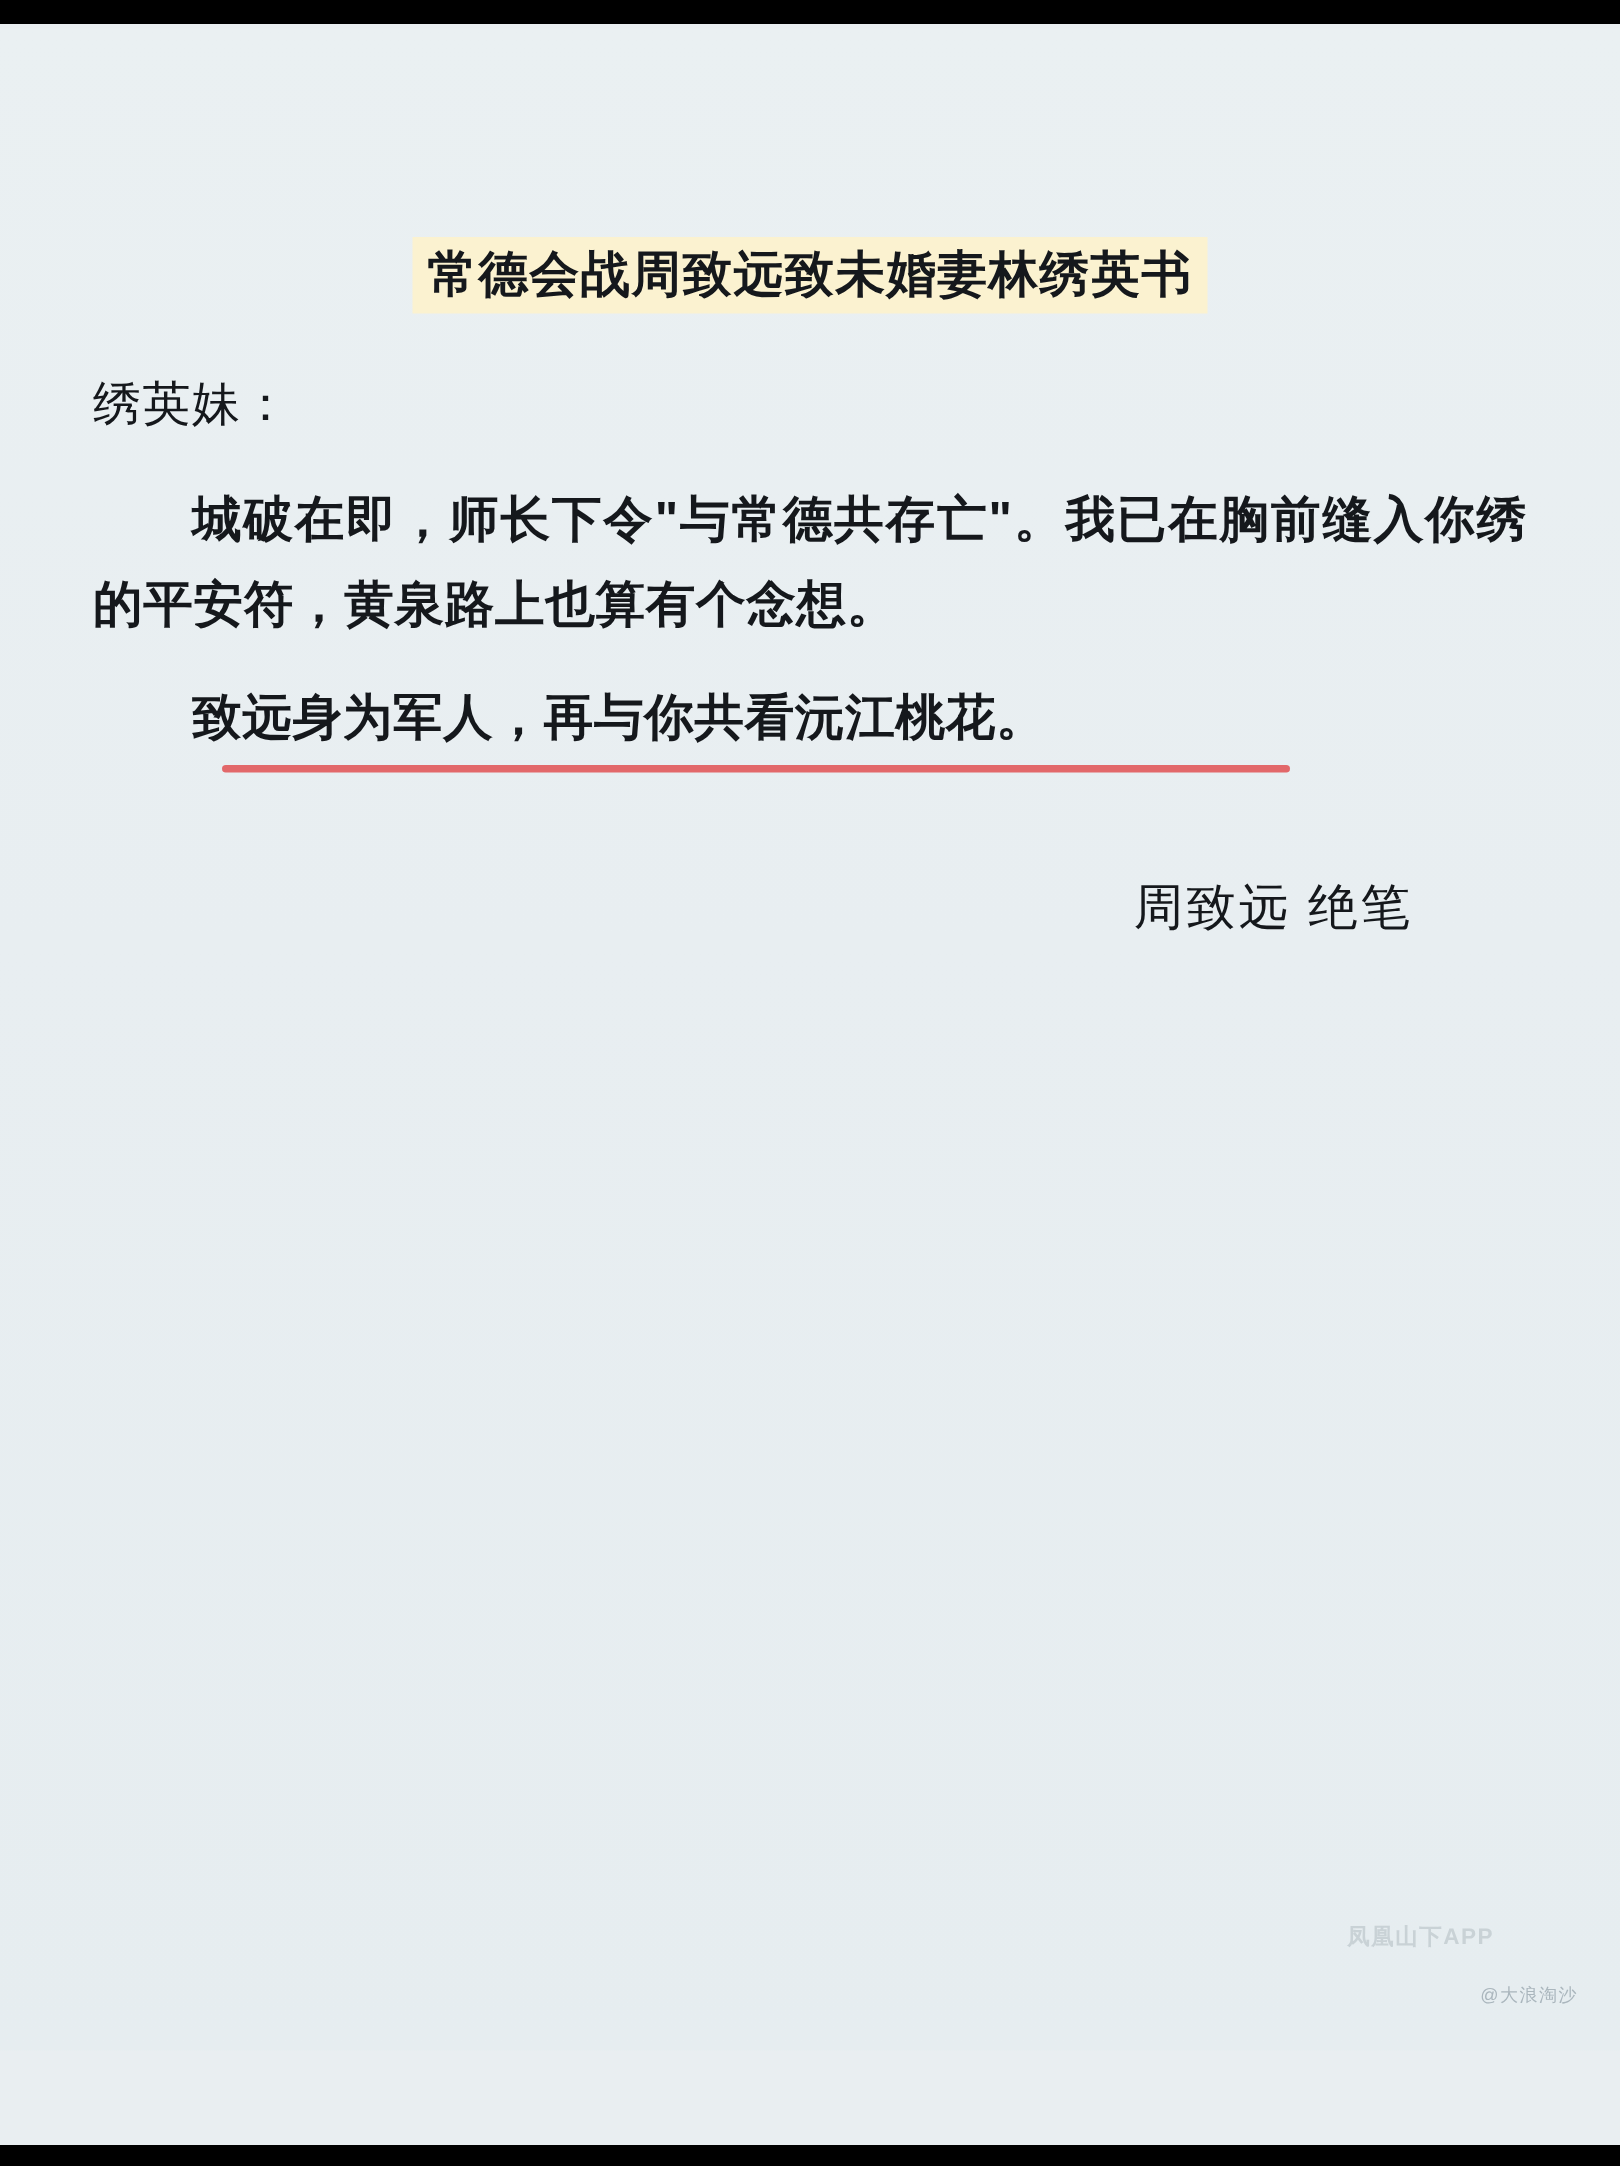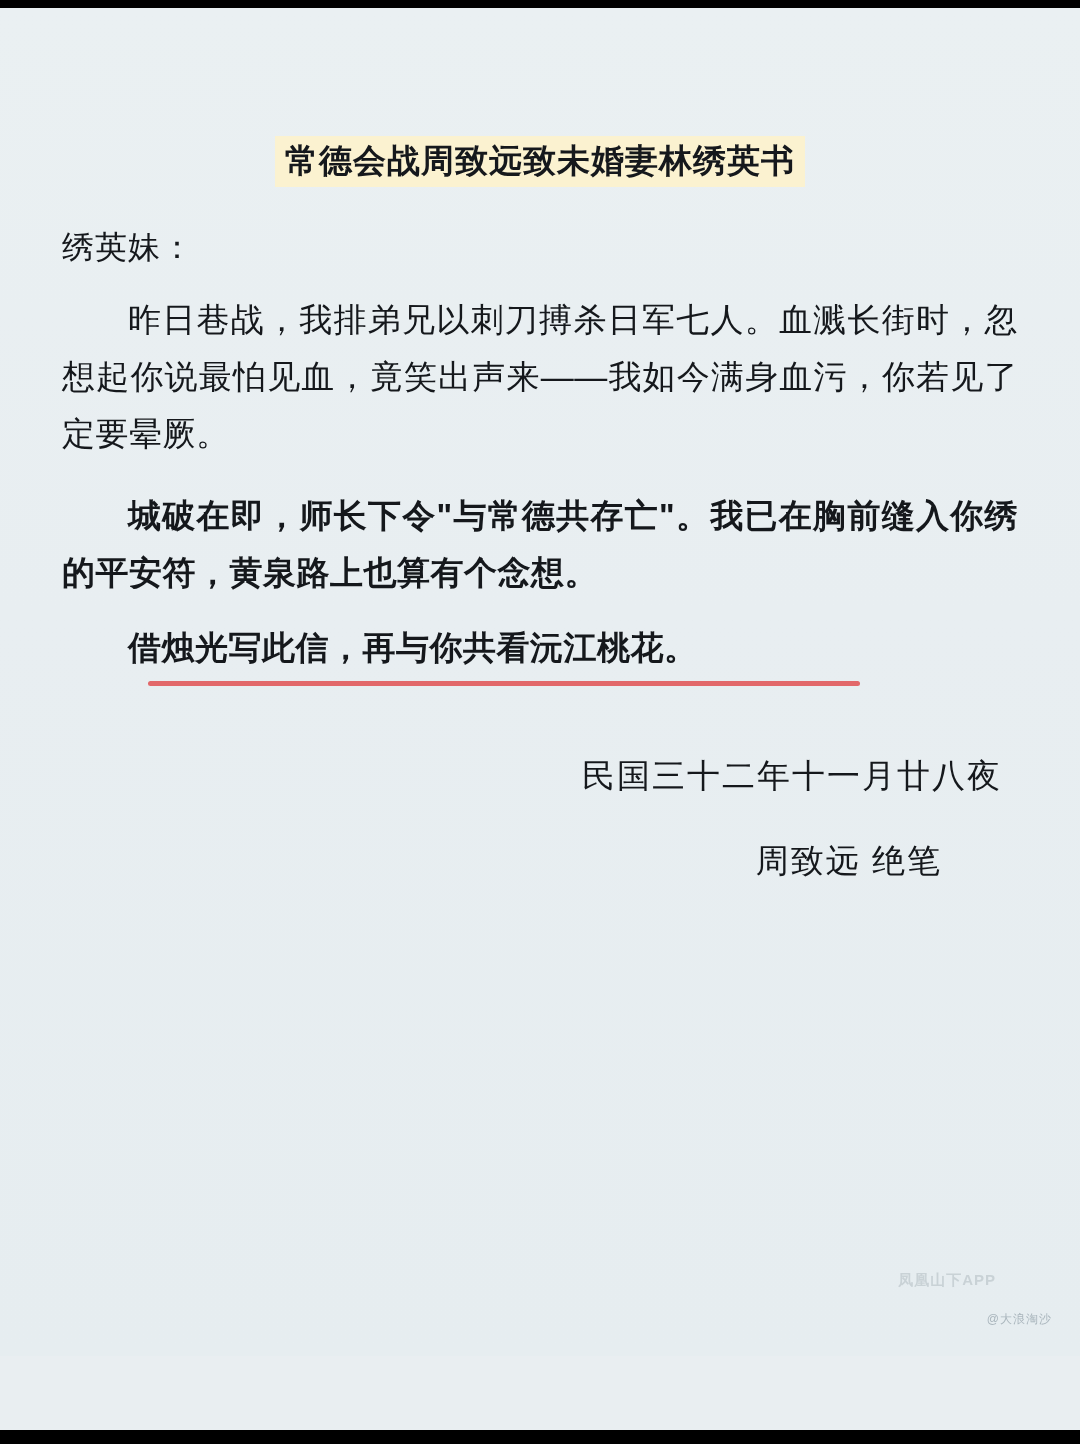--- a/index.html
+++ b/index.html
@@ -27,26 +27,26 @@
   }
   .bar-bottom {
     position: absolute;
     left: 0; right: 0; bottom: 0;
     height: 14px;
     background: #000;
   }
   .page {
     position: absolute;
     left: 0;
-    top: 8px;
+    top: 19px;
     width: 1080px;
     height: 1348px;
     background: linear-gradient(180deg, #eaf0f2 0%, #e8eef1 45%, #e6edf0 100%);
     box-sizing: border-box;
-    padding: 0 62px;
+    padding: 11px 62px;
   }
   .title-wrap {
     text-align: center;
     margin-top: 128px;
   }
   .title {
     display: inline-block;
     font-size: 33px;
     font-weight: bold;
     letter-spacing: 1px;
@@ -138,32 +138,30 @@
 
   <div class="page">
 
     <div class="title-wrap">
       <span class="title">常德会战周致远致未婚妻林绣英书</span>
     </div>
 
     <div class="salutation">绣英妹：</div>
 
 
-    <p class="body-par">昨日巷战，我排弟兄以刺刀搏杀日军七人。血溅长街时，忽想起你说最怕见血，竟笑出声来——我如今满身血污，你若见了定要晕厥。</p>
 
     <p class="body-par bold">城破在即，师长下令"与常德共存亡"。我已在胸前缝入你绣的平安符，黄泉路上也算有个念想。</p>
 
-    <p class="body-par bold tight">借烛光写此信，再与你共看沅江桃花。</p>
+    <p class="body-par bold tight">致远身为军人，再与你共看沅江桃花。</p>
 
     <div class="underline-wrap">
       <div class="underline"></div>
     </div>
 
     <div class="sign-block">
-      <div class="sign-date">民国三十二年十一月廿八夜</div>
       <div class="sign-name">周致远 绝笔</div>
     </div>
 
     <div class="wm-faint">凤凰山下APP</div>
     <div class="wm-main">@大浪淘沙</div>
 
   </div>
 
   <div class="bar-bottom"></div>
 

